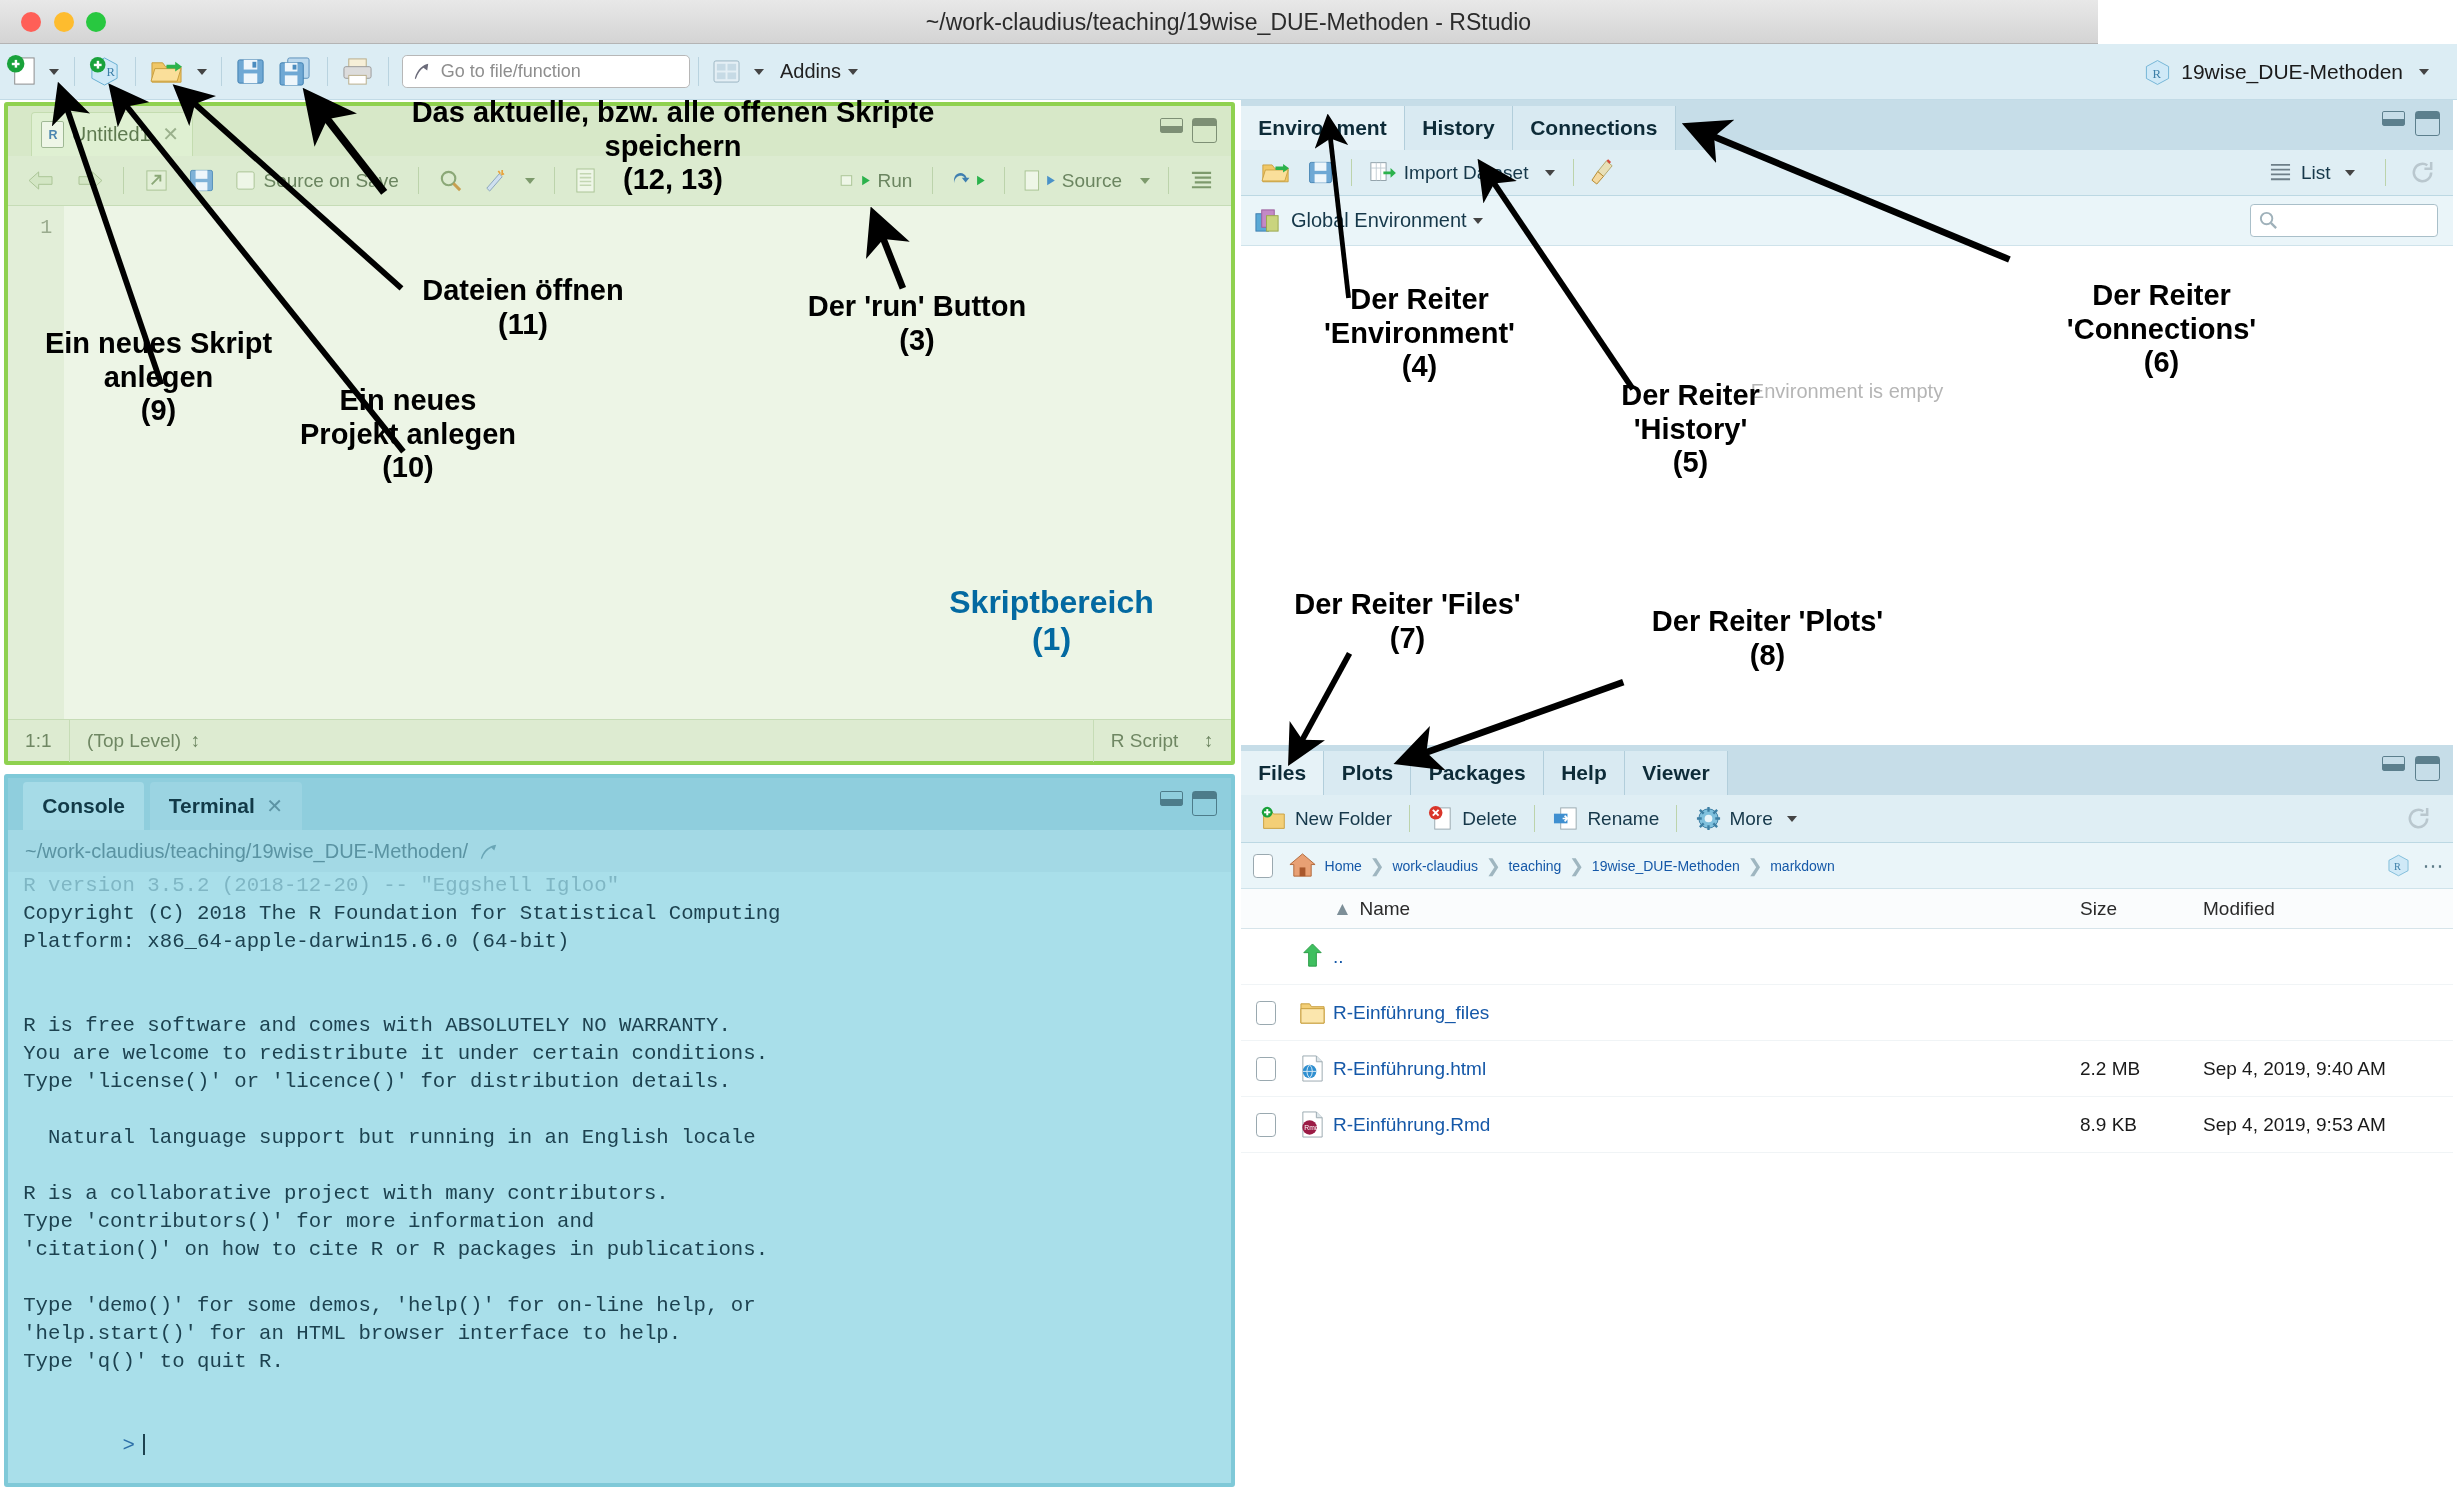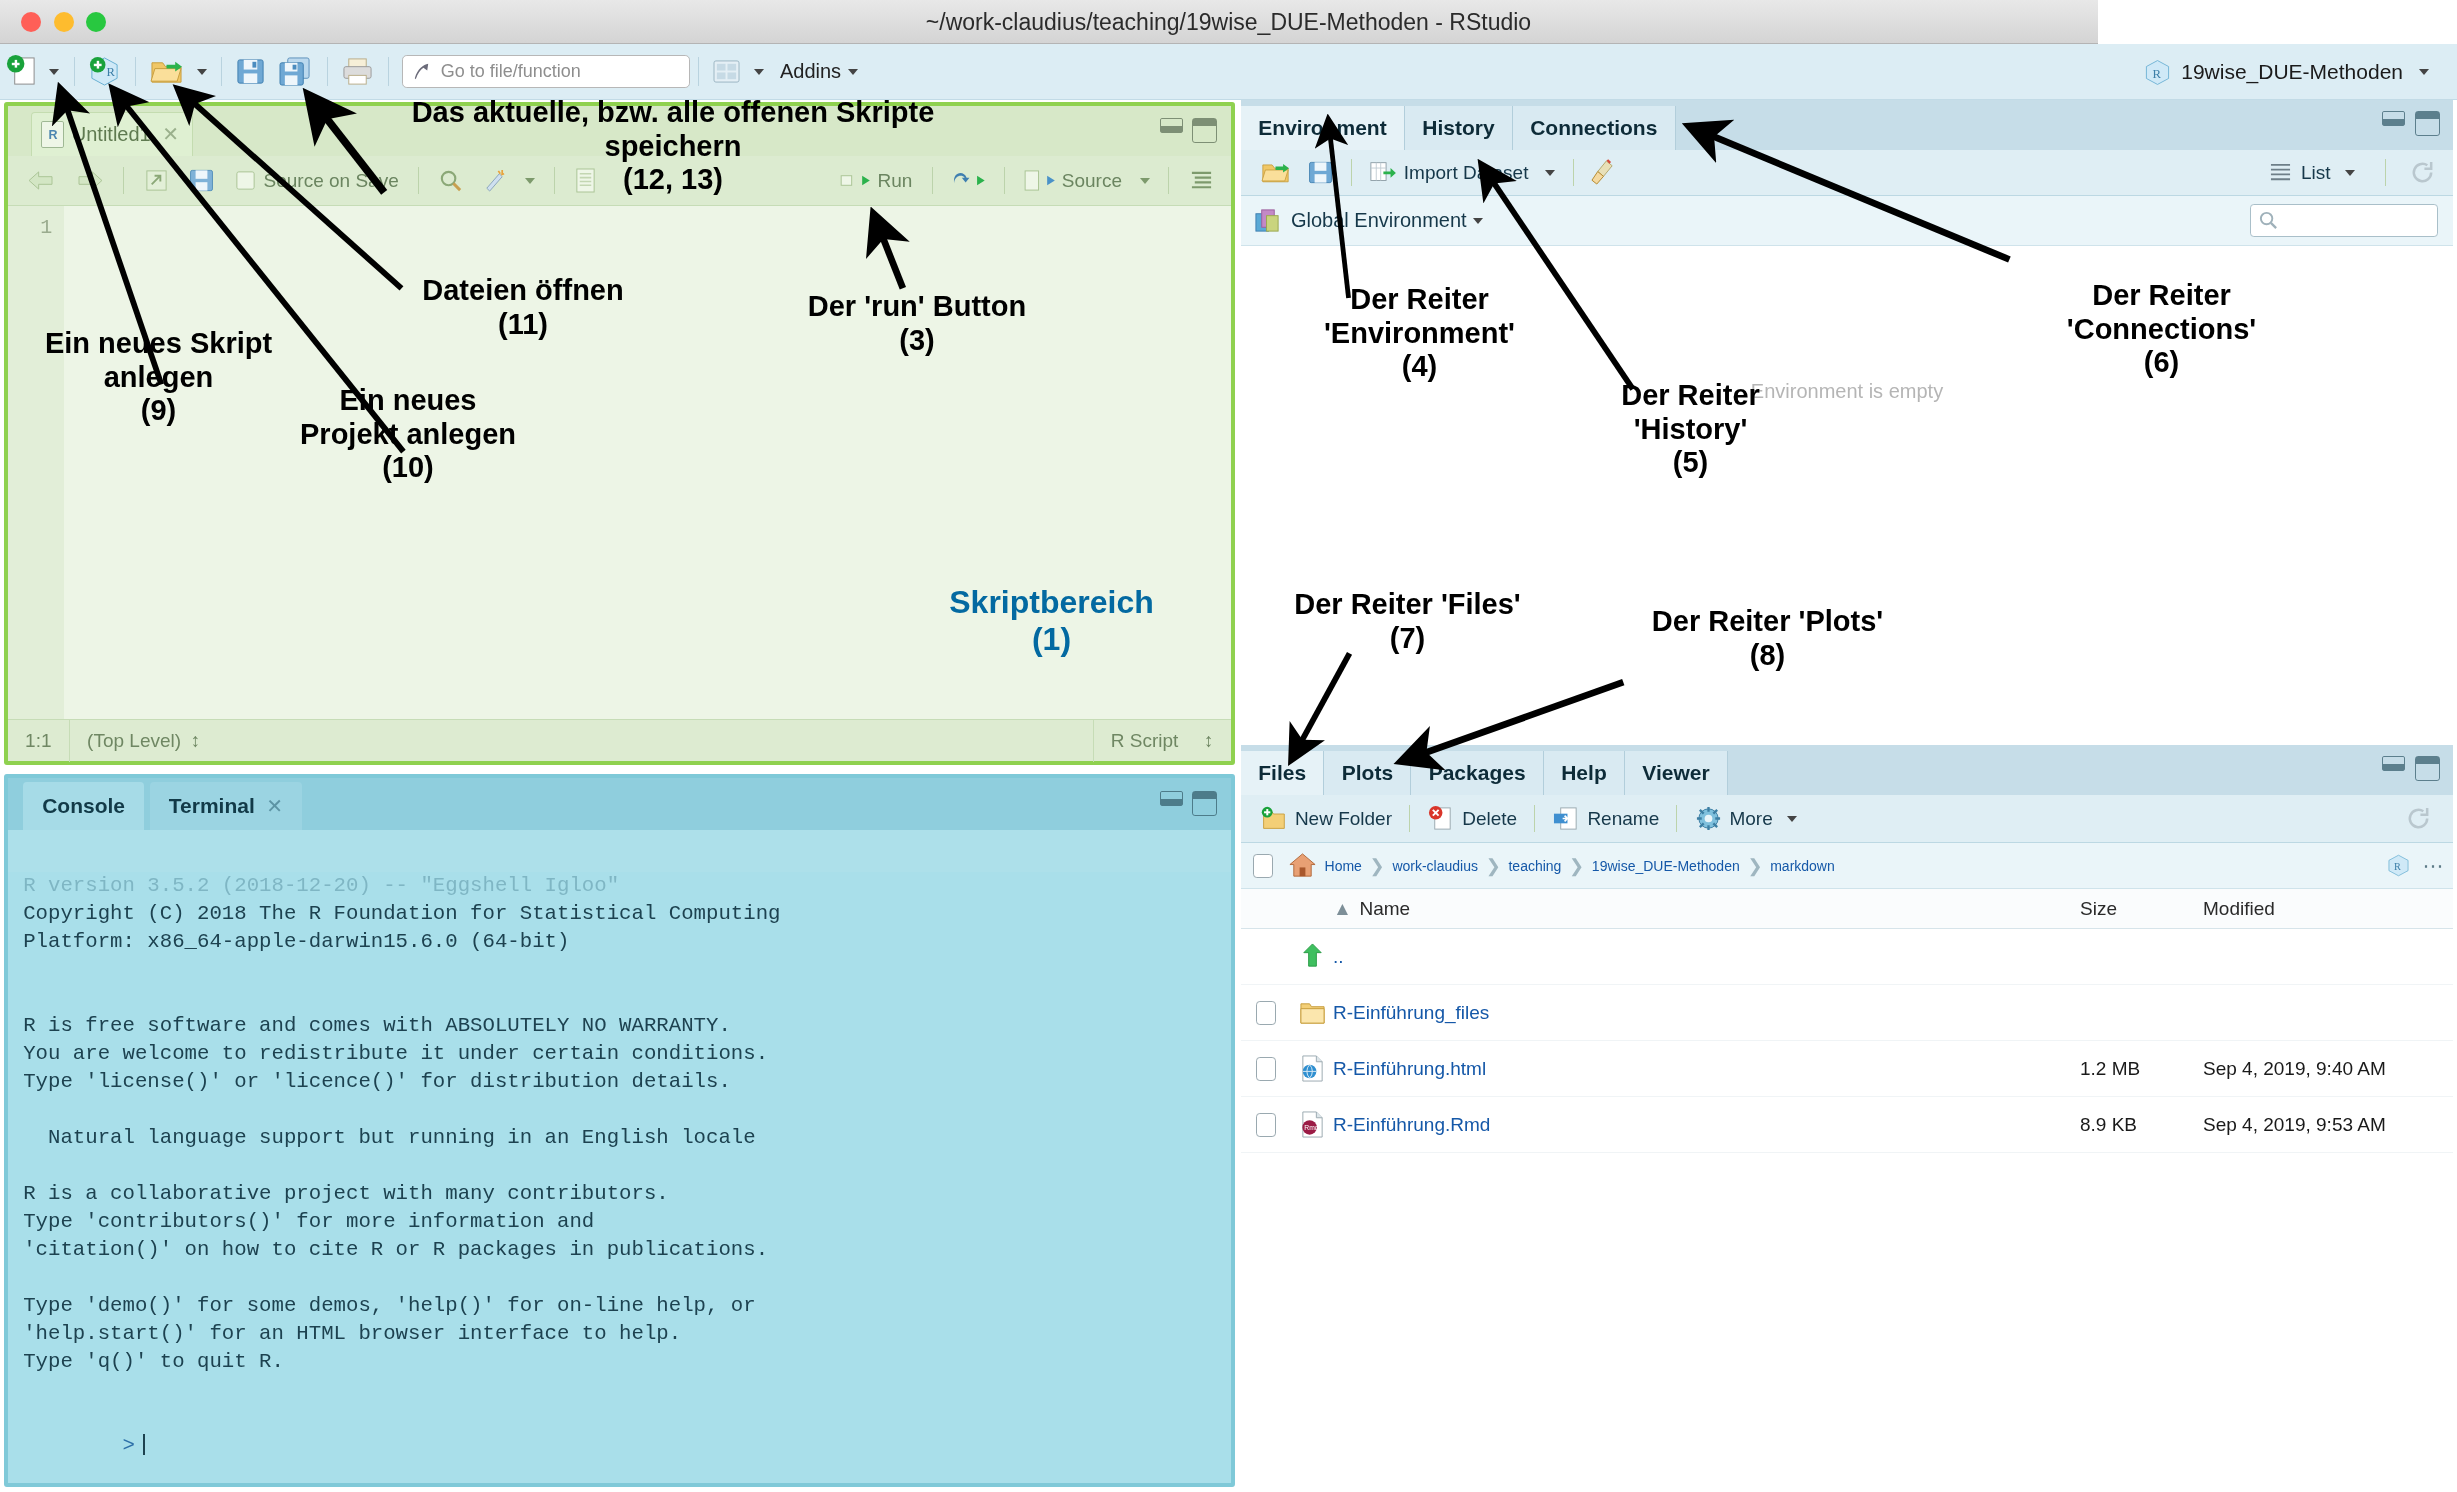--- a/index.html
+++ b/index.html
@@ -493,20 +493,26 @@
         <span>Console</span>
       </div>
       <div class="con-tab inactive">
         <span>Terminal</span>
         <span class="closex">✕</span>
       </div>
       <div class="con-winbtns">
         <div class="cwb-min"></div>
         <div class="cwb-max"></div>
       </div>
+    </div>
+    <div class="con-path">
+      <span>~/work-claudius/teaching/19wise_DUE-Methoden/</span>
+      <svg width="23" height="21" viewBox="0 0 24 22">
+        <path d="M3 18 C6 9 12 5 19 4 l-2 6 -3 -3 C10 9 6 13 4 19 Z" fill="#6aa6b6"></path>
+      </svg>
     </div>
     <div class="con-body">
       <div id="console-lines">
           <div class="con-line faded">R version 3.5.2 (2018-12-20) -- "Eggshell Igloo"</div>
           <div class="con-line">Copyright (C) 2018 The R Foundation for Statistical Computing</div>
           <div class="con-line">Platform: x86_64-apple-darwin15.6.0 (64-bit)</div>
           <div class="con-line">&nbsp;</div>
           <div class="con-line">&nbsp;</div>
           <div class="con-line">R is free software and comes with ABSOLUTELY NO WARRANTY.</div>
           <div class="con-line">You are welcome to redistribute it under certain conditions.</div>
@@ -756,21 +762,21 @@
           </div>
           <div class="fr-icon">
             <svg width="27" height="29" viewBox="0 0 28 30">
               <path d="M4 2 h14 l6 6 v20 H4 Z" fill="#fff" stroke="#9aa9b0"></path>
               <path d="M18 2 v6 h6" fill="#dde6ea" stroke="#9aa9b0"></path>
               <circle cx="11" cy="18" r="7" fill="#2f8fd0"></circle>
               <path d="M4 18 h14 M11 11 a10 10 0 0 1 0 14 a10 10 0 0 1 0 -14" stroke="#d8e9f5" fill="none"></path>
             </svg>
           </div>
           <div class="fr-name">R-Einführung.html</div>
-          <div class="fr-size">1.2 MB</div>
+          <div class="fr-size">2.2 MB</div>
           <div class="fr-mod">Sep 4, 2019, 9:40 AM</div>
         </div>
         <div class="file-row">
           <div class="fr-check">
             <div class="cbox"></div>
           </div>
           <div class="fr-icon">
             <svg width="27" height="29" viewBox="0 0 28 30" style="font-size:20px">
               <path d="M4 2 h14 l6 6 v20 H4 Z" fill="#fff" stroke="#9aa9b0"></path>
               <path d="M18 2 v6 h6" fill="#dde6ea" stroke="#9aa9b0"></path>

